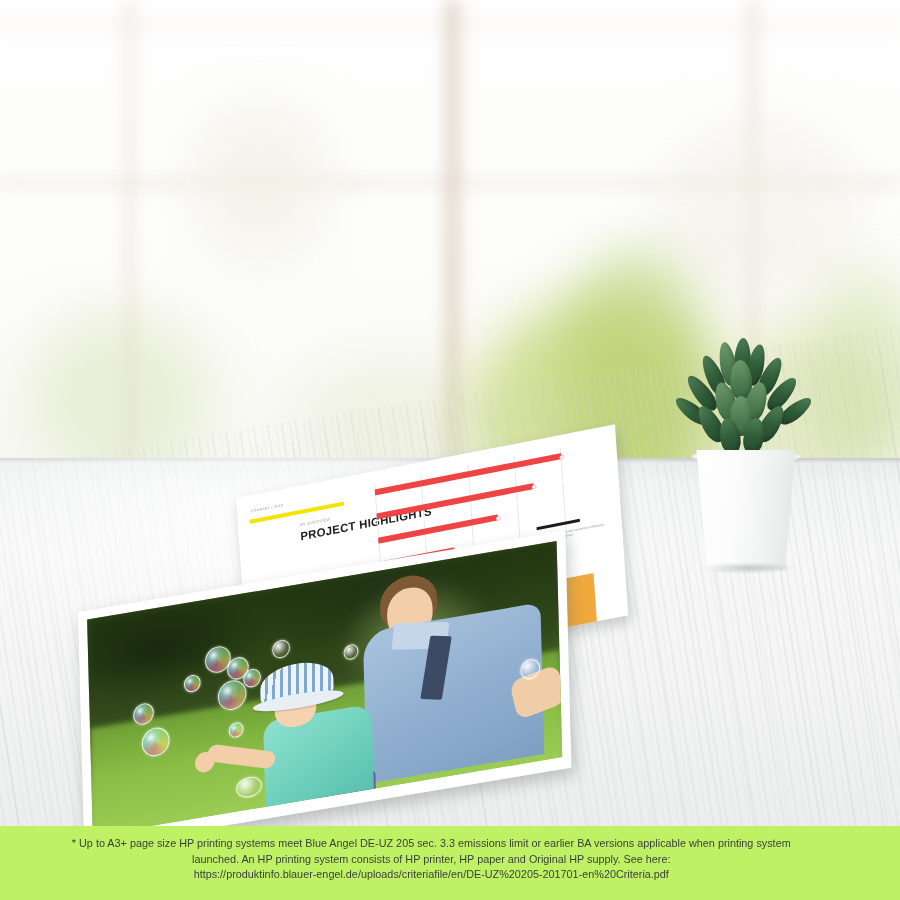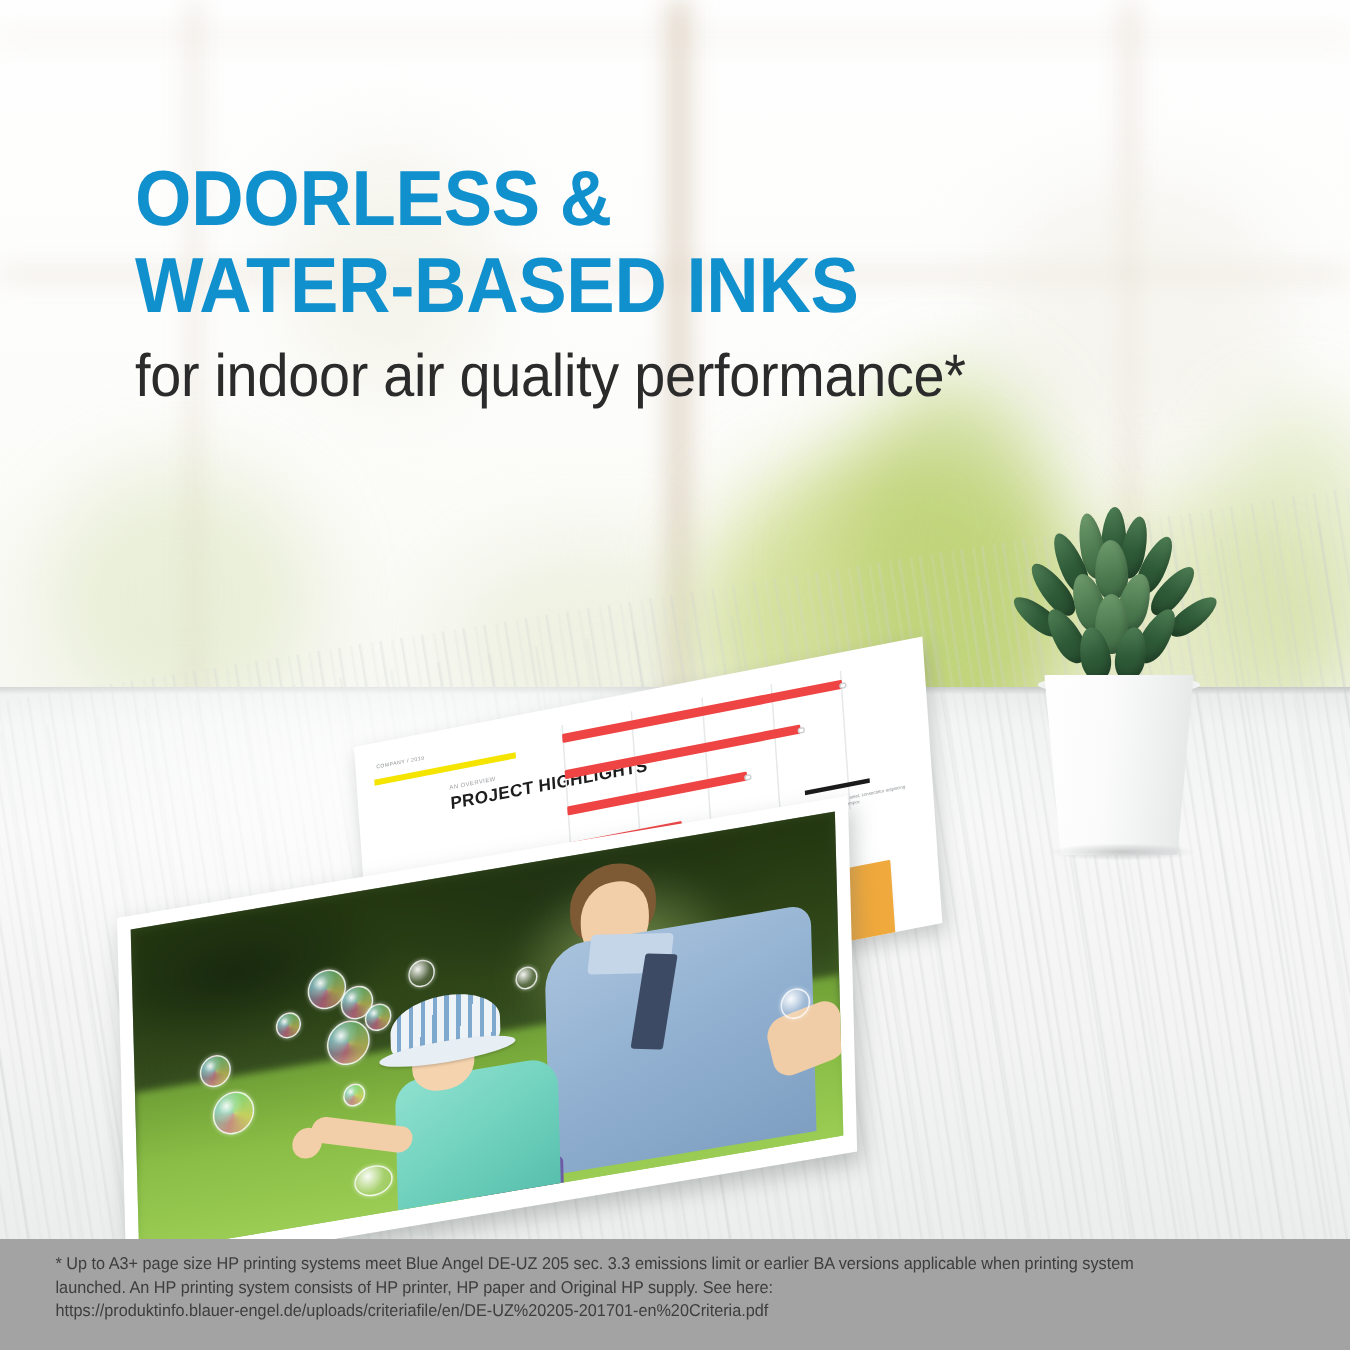--- a/index.html
+++ b/index.html
@@ -305,21 +305,21 @@
     font-family:"Liberation Sans Narrow","Liberation Sans",sans-serif;
     font-weight:normal;
     font-size:40px;line-height:46px;letter-spacing:-0.2px;
     color:#2b2b2b;
     transform:scaleX(.93);transform-origin:left center;
     white-space:nowrap;
   }
 
   
   .footer{
-    position:absolute;left:0;top:826px;width:900px;height:74px;background:#a3a3a3;
+    position:absolute;left:0;top:826px;width:900px;height:74px;background:#bef264;text-align:center;
   }
   .footnote{
     position:absolute;left:37px;top:10px;width:830px;
     font-family:"Liberation Sans Narrow","Liberation Sans",sans-serif;
     font-size:11.4px;line-height:15.6px;color:#3d3d3d;
     transform:scaleX(.95);transform-origin:left top;
   }
   .footnote .ln{display:block;white-space:nowrap;}
 </style>
 </head>
@@ -455,25 +455,20 @@
         <div class="bub" style="left:140px;top:126px;width:13px;height:13px;"></div>
         <div class="bub plain" style="left:186px;top:52px;width:16px;height:16px;"></div>
         <div class="bub plain" style="left:258px;top:68px;width:13px;height:13px;"></div>
         <div class="bub plain" style="left:146px;top:182px;width:24px;height:18px;"></div>
         <div class="bub plain" style="left:436px;top:112px;width:18px;height:18px;"></div>
       </div>
     </div>
 
   </div>
 
-  <div class="headline">
-    <div class="hl-line">ODORLESS &amp;</div>
-    <div class="hl-line">WATER-BASED INKS</div>
-    <div class="subhead">for indoor air quality performance*</div>
-  </div>
 
   <div class="footer">
     <div class="footnote">
       <span class="ln">* Up to A3+ page size HP printing systems meet Blue Angel DE-UZ 205 sec. 3.3 emissions limit or earlier BA versions applicable when printing system</span>
       <span class="ln">launched. An HP printing system consists of HP printer, HP paper and Original HP supply. See here:</span>
       <span class="ln">https://produktinfo.blauer-engel.de/uploads/criteriafile/en/DE-UZ%20205-201701-en%20Criteria.pdf</span>
     </div>
   </div>
 
 </div>

